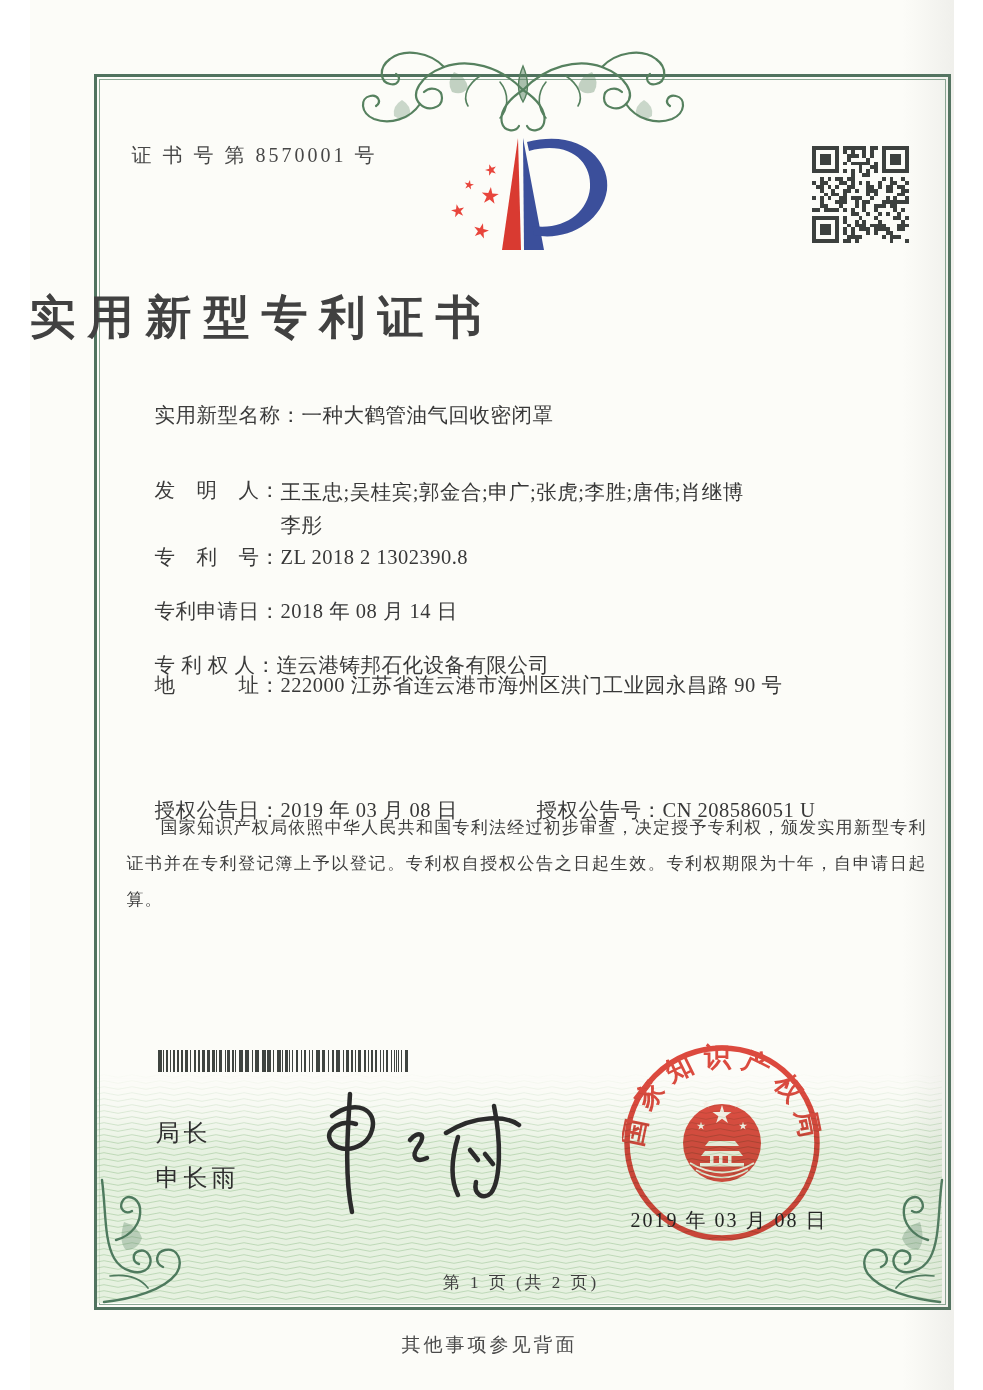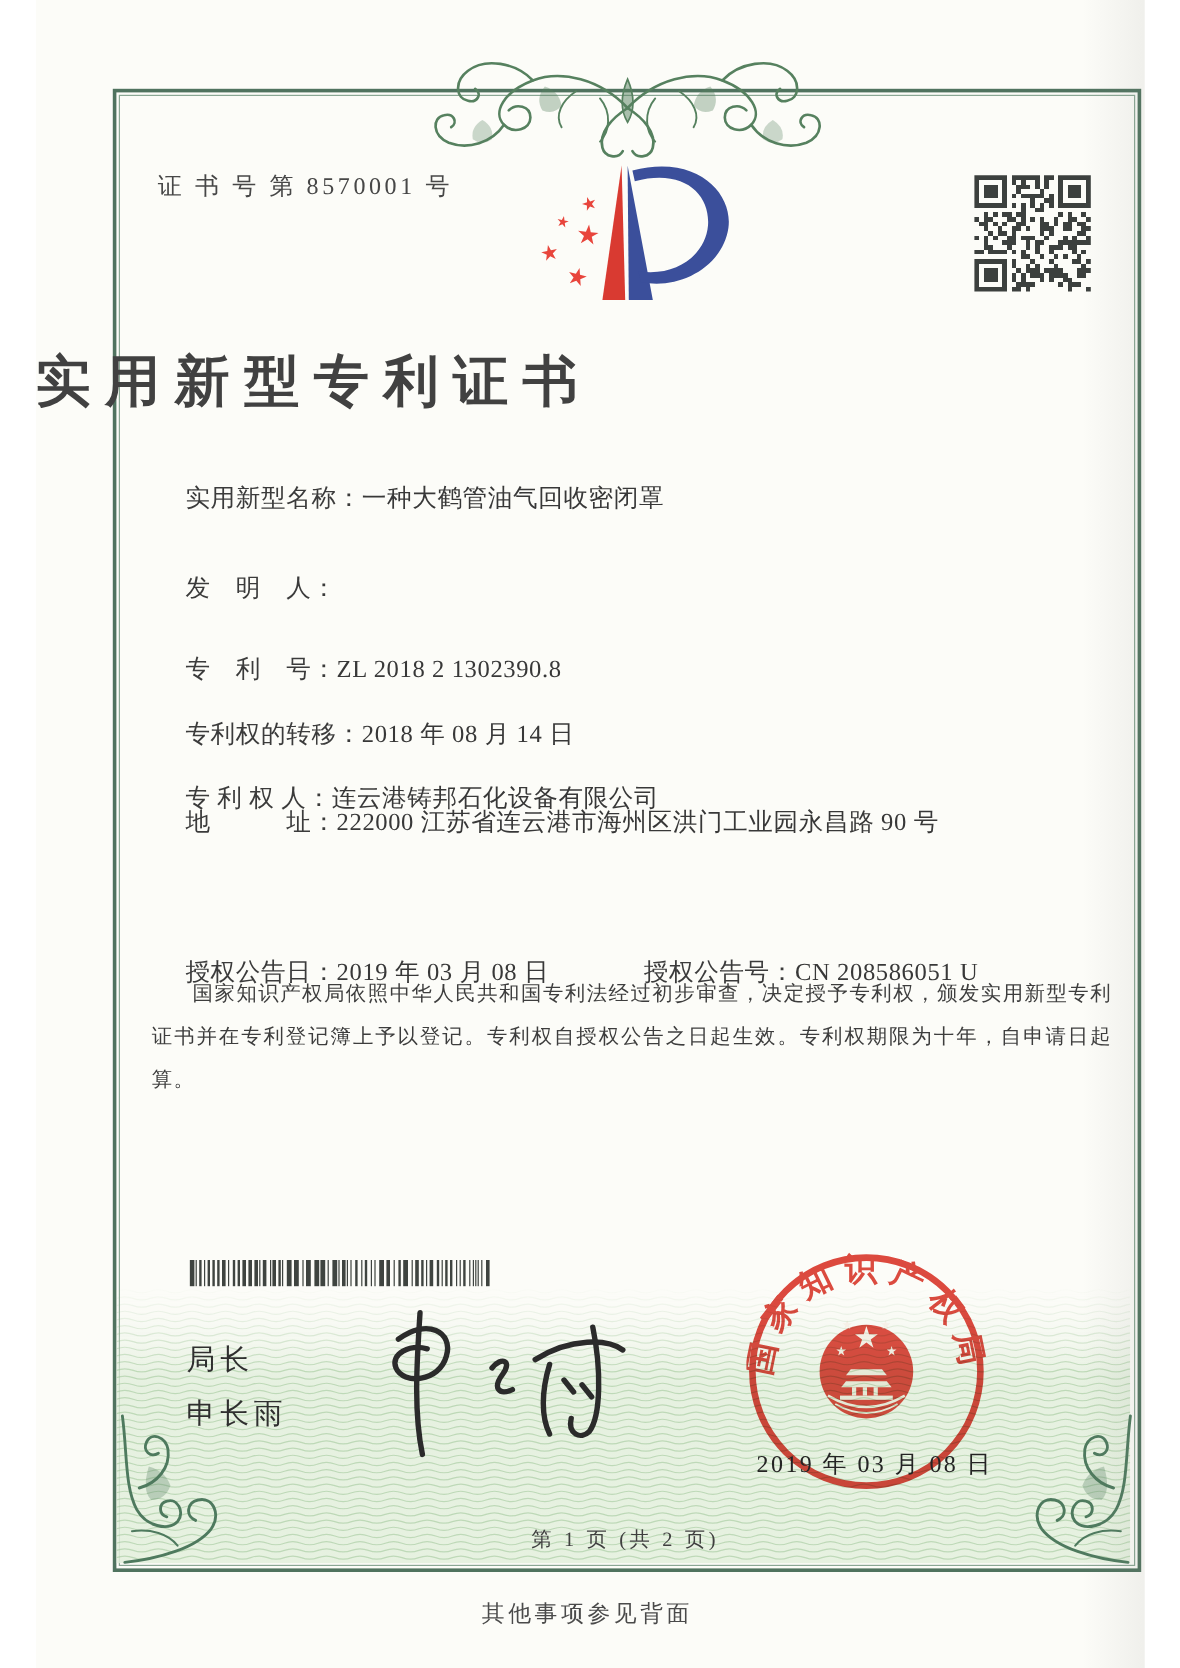--- a/index.html
+++ b/index.html
@@ -465,29 +465,29 @@
       <rect x="24" y="24" width="1" height="1" fill="#3c403e"></rect>
     </svg>
 
   <div class="title">实用新型专利证书</div>
 
   <div class="row" style="top:401px;">
     <span class="lbl">实用新型名称：</span><span class="val">一种大鹤管油气回收密闭罩</span>
   </div>
 
   <div class="row" style="top:476px;">
-    <span class="lbl">发　明　人：</span>
+    <span class="lbl">发　明　人：</span><span class="val stack"><span>王玉忠;吴桂宾;郭金合;申广;张虎;李胜;唐伟;肖继博</span><span>李彤</span></span>
   </div>
 
   <div class="row" style="top:543px;">
     <span class="lbl">专　利　号：</span><span class="val">ZL 2018 2 1302390.8</span>
   </div>
 
   <div class="row" style="top:597px;">
-    <span class="lbl">专利权的转移：</span><span class="val">2018 年 08 月 14 日</span>
+    <span class="lbl">专利申请日：</span><span class="val">2018 年 08 月 14 日</span>
   </div>
 
   <div class="row" style="top:651px;">
     <span class="lbl">专 利 权 人：</span><span class="val">连云港铸邦石化设备有限公司</span>
   </div>
 
   <div class="row" style="top:671px;">
     <span class="lbl">地　　　址：</span><span class="val">222000  江苏省连云港市海州区洪门工业园永昌路 90 号</span>
   </div>
 

